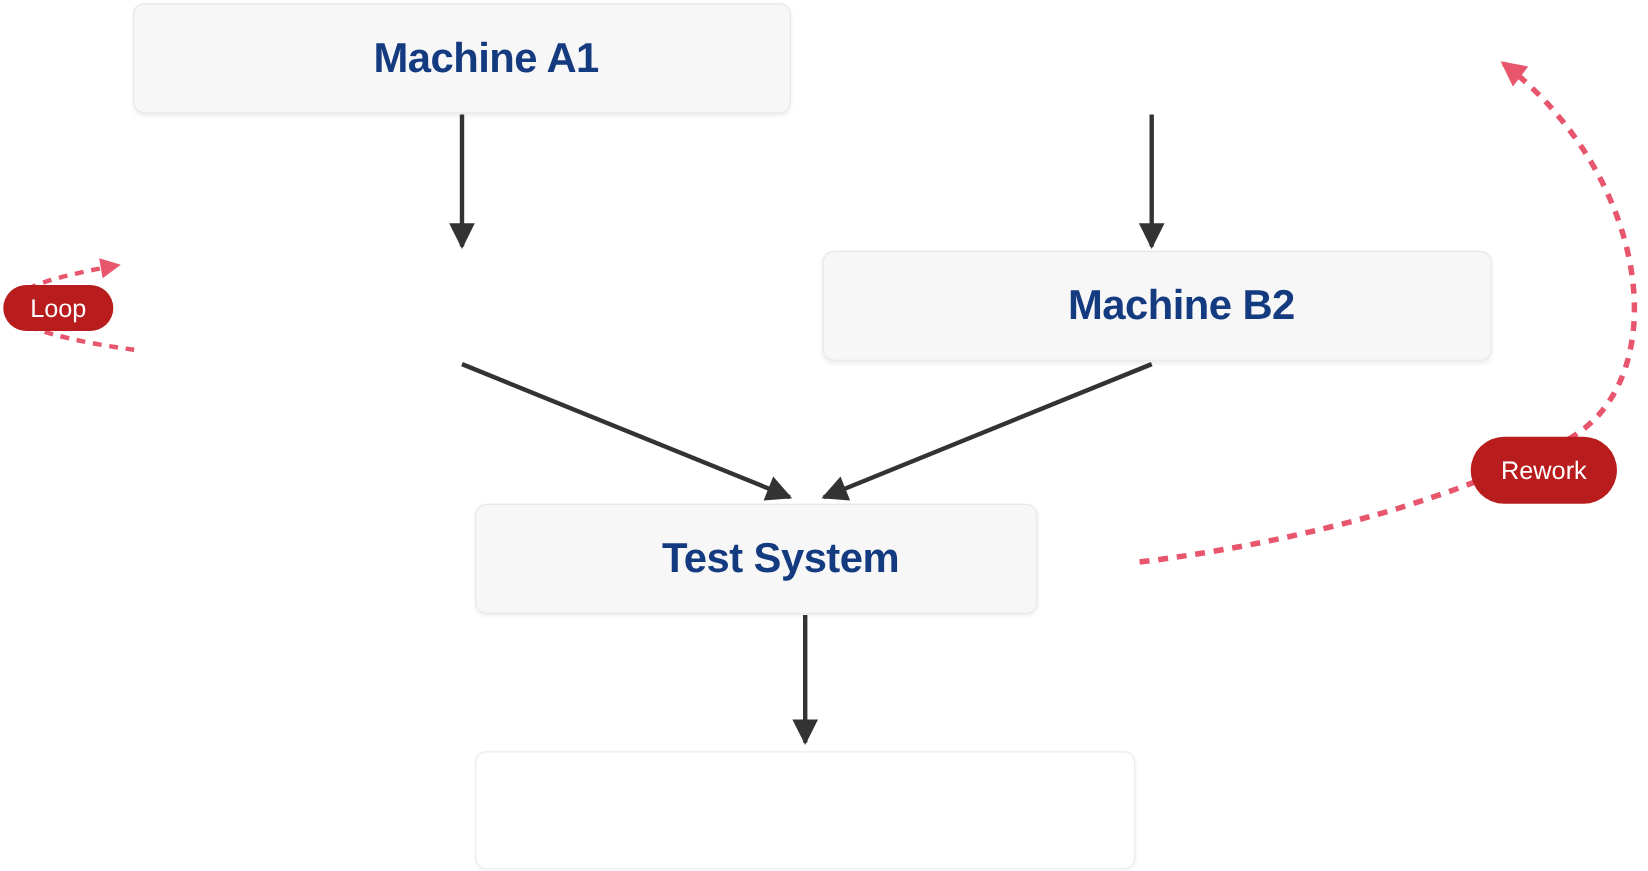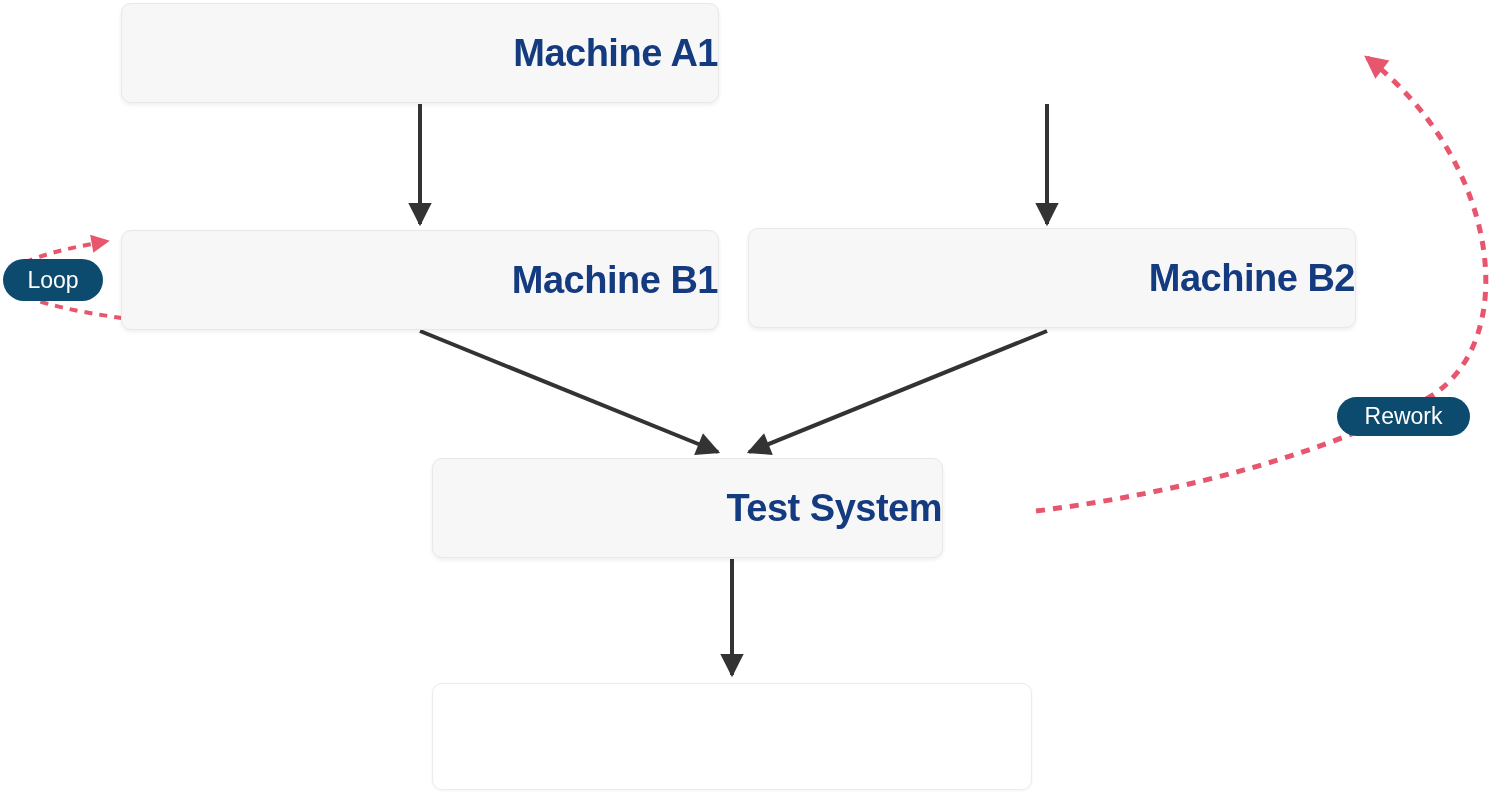--- a/index.html
+++ b/index.html
@@ -24,58 +24,58 @@
   }
   .node {
     position: absolute;
     box-sizing: border-box;
     background: #f7f7f7;
     border: 1px solid #e8e8e8;
     border-radius: 10px;
     box-shadow: 0 2px 4px rgba(0,0,0,0.07);
     display: flex;
     align-items: center;
-    justify-content: flex-end;
+    justify-content: center;
     z-index: 2;
     padding-left: 44px;
   }
   .node .node-label {
     color: #143a80;
     font-size: 38px;
     font-weight: bold;
     letter-spacing: -0.5px;
     white-space: nowrap;
   }
   .node.output {
     background: #ffffff;
     border: 1px solid #ececec;
     box-shadow: 0 1px 3px rgba(0,0,0,0.05);
   }
   .pill {
     position: absolute;
     box-sizing: border-box;
-    background: #0c4a6e;
+    background: #b91c1c;
     border-radius: 999px;
     display: flex;
     align-items: center;
     justify-content: center;
     color: #ffffff;
     font-size: 23px;
     font-weight: 500;
     z-index: 3;
     white-space: nowrap;
   }
   #node-machine-a1 { left: 121px; top: 3px;   width: 598px; height: 100px; }
   #node-machine-a2 { left: 748px; top: 3px;   width: 598px; height: 100px; }
   #node-machine-b1 { left: 121px; top: 230px; width: 598px; height: 100px; }
   #node-machine-b2 { left: 748px; top: 228px; width: 608px; height: 100px; }
   #node-test-system{ left: 432px; top: 458px; width: 511px; height: 100px; }
   #node-output     { left: 432px; top: 683px; width: 600px; height: 107px; }
   #pill-loop       { left: 3px;    top: 259px; width: 100px; height: 42px; }
-  #pill-rework     { left: 1337px; top: 397px; width: 133px; height: 39px; }
+  #pill-rework     { left: 1337px; top: 397px; width: 133px; height: 61px; }
 </style>
 </head>
 <body>
 
 <div class="stage">
 
   <svg class="edge-layer" viewBox="0 0 1498 792" xmlns="http://www.w3.org/2000/svg">
     <defs>
       <marker id="ah-dark" viewBox="0 0 12 12" refX="10" refY="6" markerWidth="7" markerHeight="7" orient="auto-start-reverse">
         <path d="M1,1 L11,6 L1,11 z" fill="#333333"></path>
@@ -94,23 +94,20 @@
     <path d="M 122 318 C 70 311 8 298 8 280 C 8 261 62 249 108 241" stroke="#e7566d" stroke-width="4" fill="none" stroke-dasharray="8 7" marker-end="url(#ah-pink)"></path>
 
     <path d="M 1036 511 C 1190 492 1335 450 1428 398 C 1523 342 1500 160 1366 57" stroke="#e7566d" stroke-width="5" fill="none" stroke-dasharray="9 8" marker-end="url(#ah-pink)"></path>
   </svg>
 
   <div class="node" id="node-machine-a1">
     <span class="node-label">Machine A1</span>
   </div>
 
 
-  <div class="node" id="node-machine-b1">
-    <span class="node-label">Machine B1</span>
-  </div>
 
   <div class="node" id="node-machine-b2">
     <span class="node-label">Machine B2</span>
   </div>
 
   <div class="node" id="node-test-system">
     <span class="node-label">Test System</span>
   </div>
 
   <div class="node output" id="node-output">

